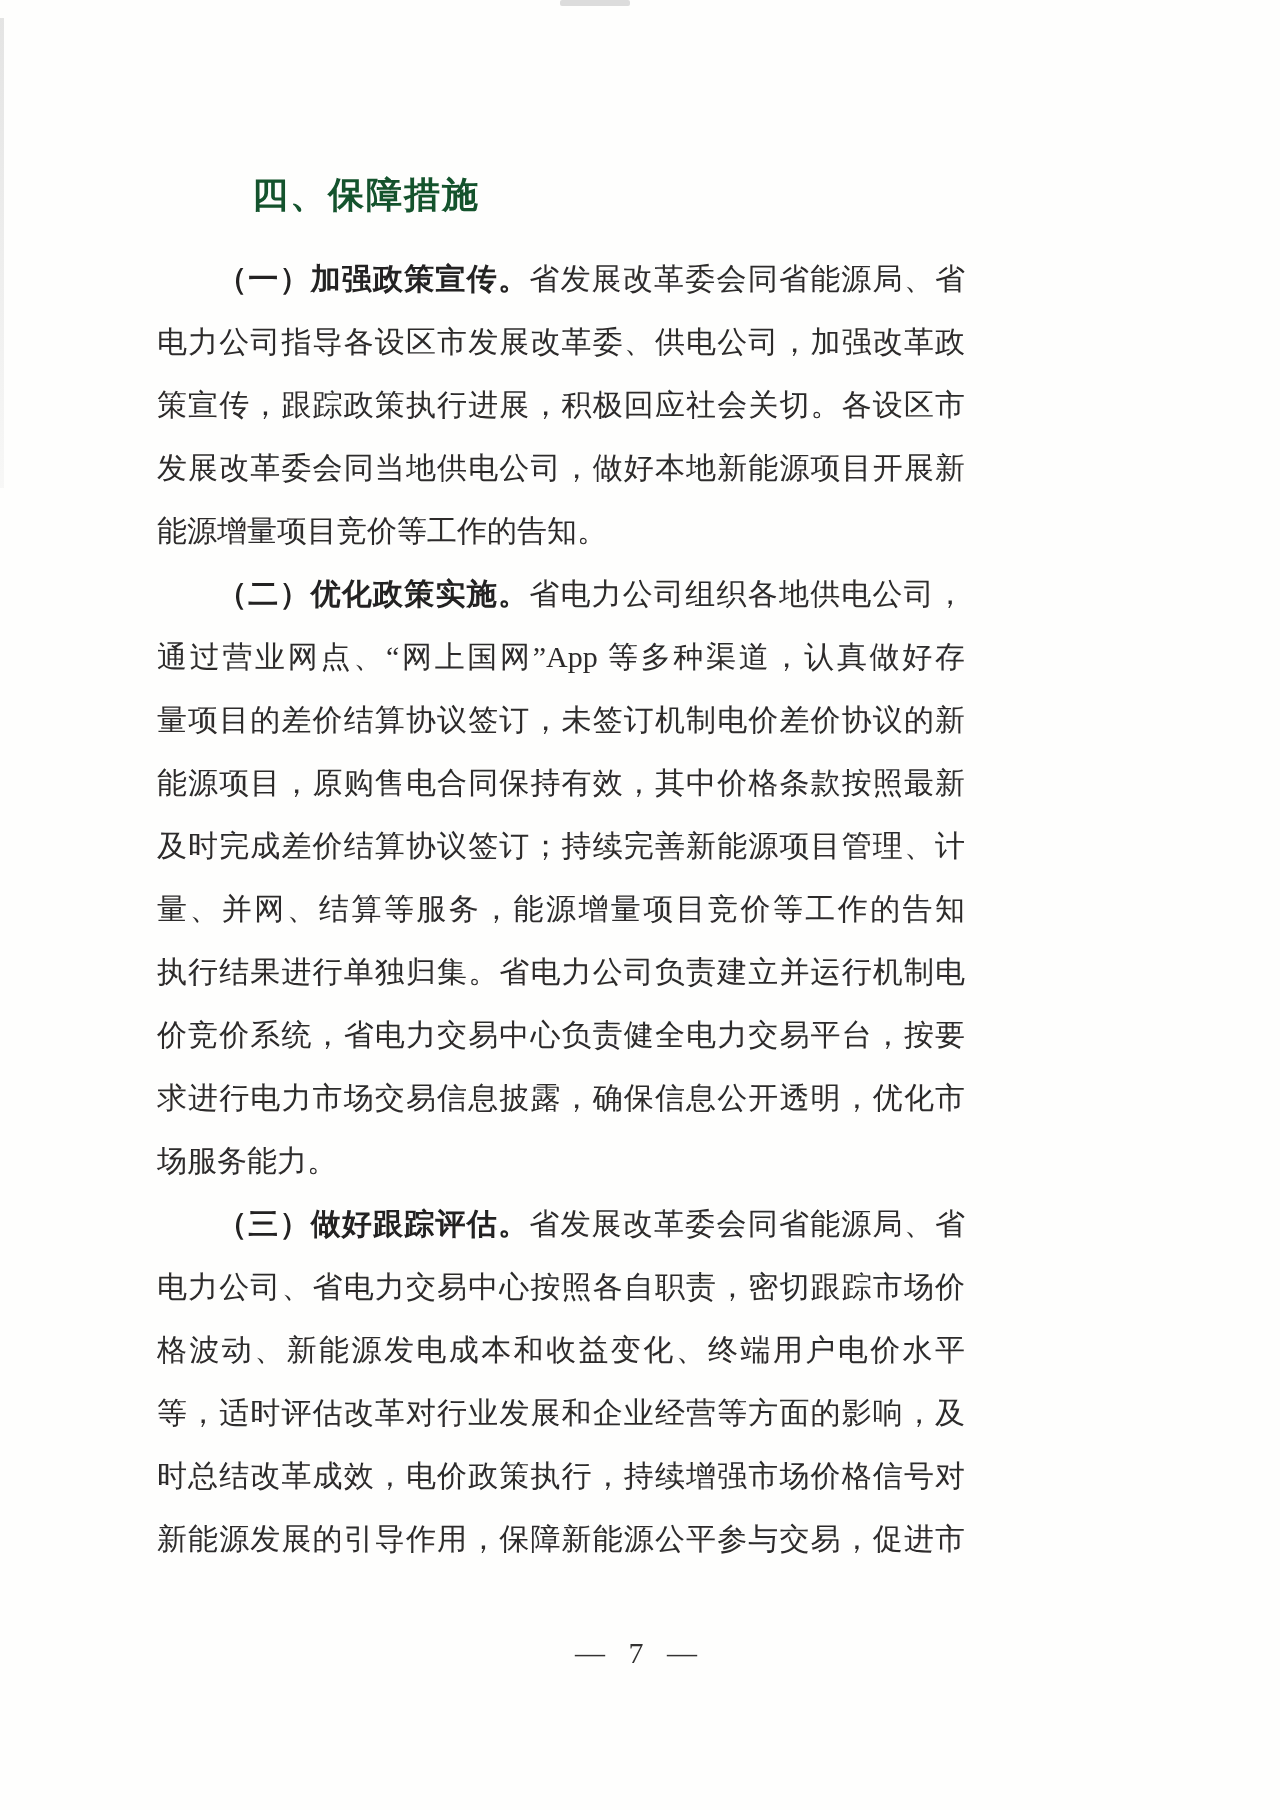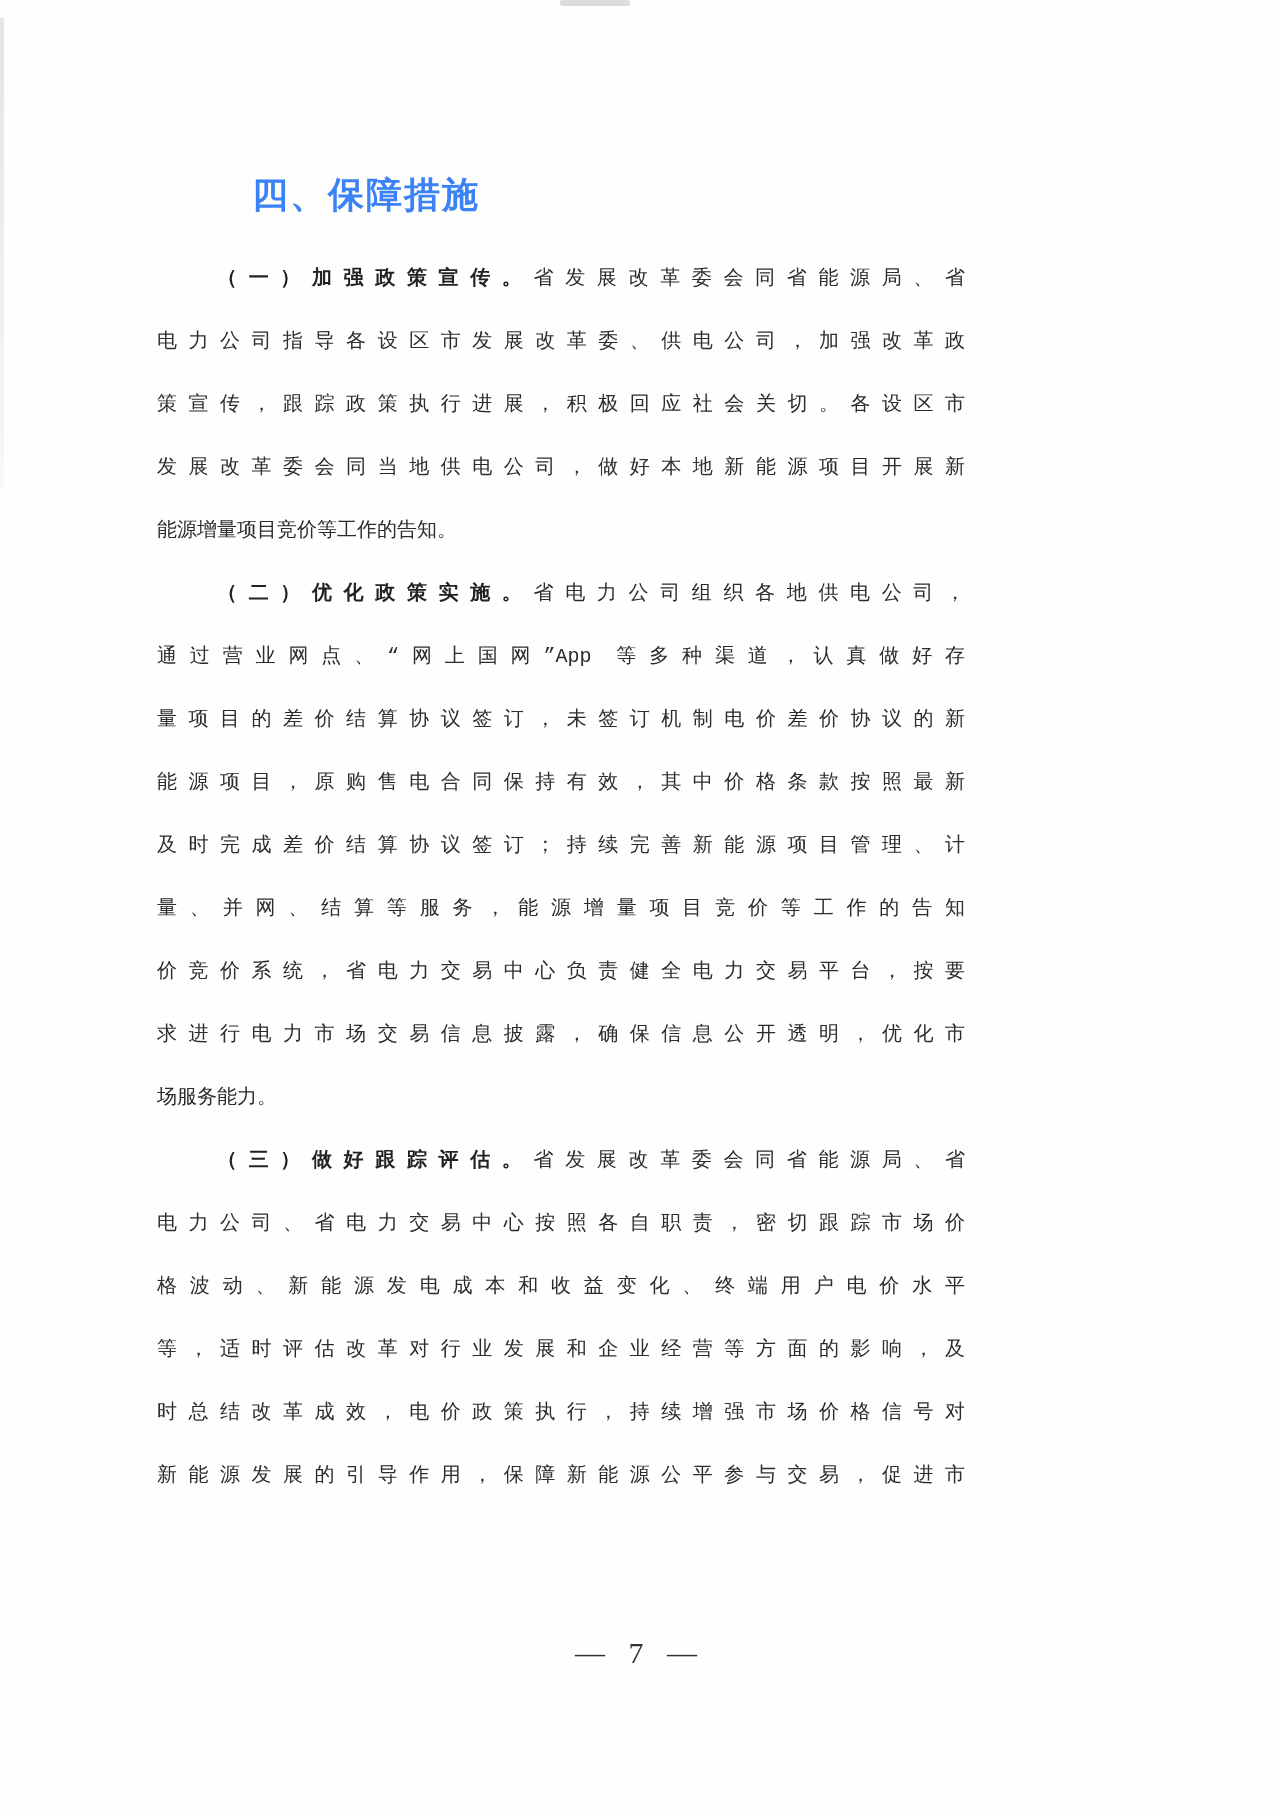--- a/index.html
+++ b/index.html
@@ -31,33 +31,32 @@
   .content {
     position: absolute;
     left: 157px;
     top: 168px;
     width: 808px;
   }
   .heading {
     font-family: "Liberation Sans", "DejaVu Sans", sans-serif;
     font-weight: 700;
     font-size: 36px;
-    color: #3b82f6;
+    color: #14532d;
     padding-left: 95px;
     height: 79px;
     line-height: 54px;
     letter-spacing: 2px;
   }
   .line {
     height: 63px;
     line-height: 63px;
-    font-size: 20px;
+    font-size: 30px;
     color: #2d2b2b;
     white-space: nowrap;
-    font-family: Liberation Mono, monospace;
   }
   .line.fill {
     white-space: normal;
     text-align: justify;
     text-align-last: justify;
   }
   .line.indent {
     text-indent: 60px;
   }
   .lead {
@@ -87,20 +86,21 @@
       <div class="line fill"><span>电力公司指导各设区市发展改革委、供电公司，加强改革政</span></div>
       <div class="line fill"><span>策宣传，跟踪政策执行进展，积极回应社会关切。各设区市</span></div>
       <div class="line fill"><span>发展改革委会同当地供电公司，做好本地新能源项目开展新</span></div>
       <div class="line"><span>能源增量项目竞价等工作的告知。</span></div>
       <div class="line indent fill"><span class="lead">（二）优化政策实施。</span><span>省电力公司组织各地供电公司，</span></div>
       <div class="line fill"><span>通过营业网点、“网上国网”App 等多种渠道，认真做好存</span></div>
       <div class="line fill"><span>量项目的差价结算协议签订，未签订机制电价差价协议的新</span></div>
       <div class="line fill"><span>能源项目，原购售电合同保持有效，其中价格条款按照最新</span></div>
       <div class="line fill"><span>及时完成差价结算协议签订；持续完善新能源项目管理、计</span></div>
       <div class="line fill"><span>量、并网、结算等服务，能源增量项目竞价等工作的告知</span></div>
+      <div class="line fill"><span>执行结果进行单独归集。省电力公司负责建立并运行机制电</span></div>
       <div class="line fill"><span>价竞价系统，省电力交易中心负责健全电力交易平台，按要</span></div>
       <div class="line fill"><span>求进行电力市场交易信息披露，确保信息公开透明，优化市</span></div>
       <div class="line"><span>场服务能力。</span></div>
       <div class="line indent fill"><span class="lead">（三）做好跟踪评估。</span><span>省发展改革委会同省能源局、省</span></div>
       <div class="line fill"><span>电力公司、省电力交易中心按照各自职责，密切跟踪市场价</span></div>
       <div class="line fill"><span>格波动、新能源发电成本和收益变化、终端用户电价水平</span></div>
       <div class="line fill"><span>等，适时评估改革对行业发展和企业经营等方面的影响，及</span></div>
       <div class="line fill"><span>时总结改革成效，电价政策执行，持续增强市场价格信号对</span></div>
       <div class="line fill"><span>新能源发展的引导作用，保障新能源公平参与交易，促进市</span></div>
     </div>

